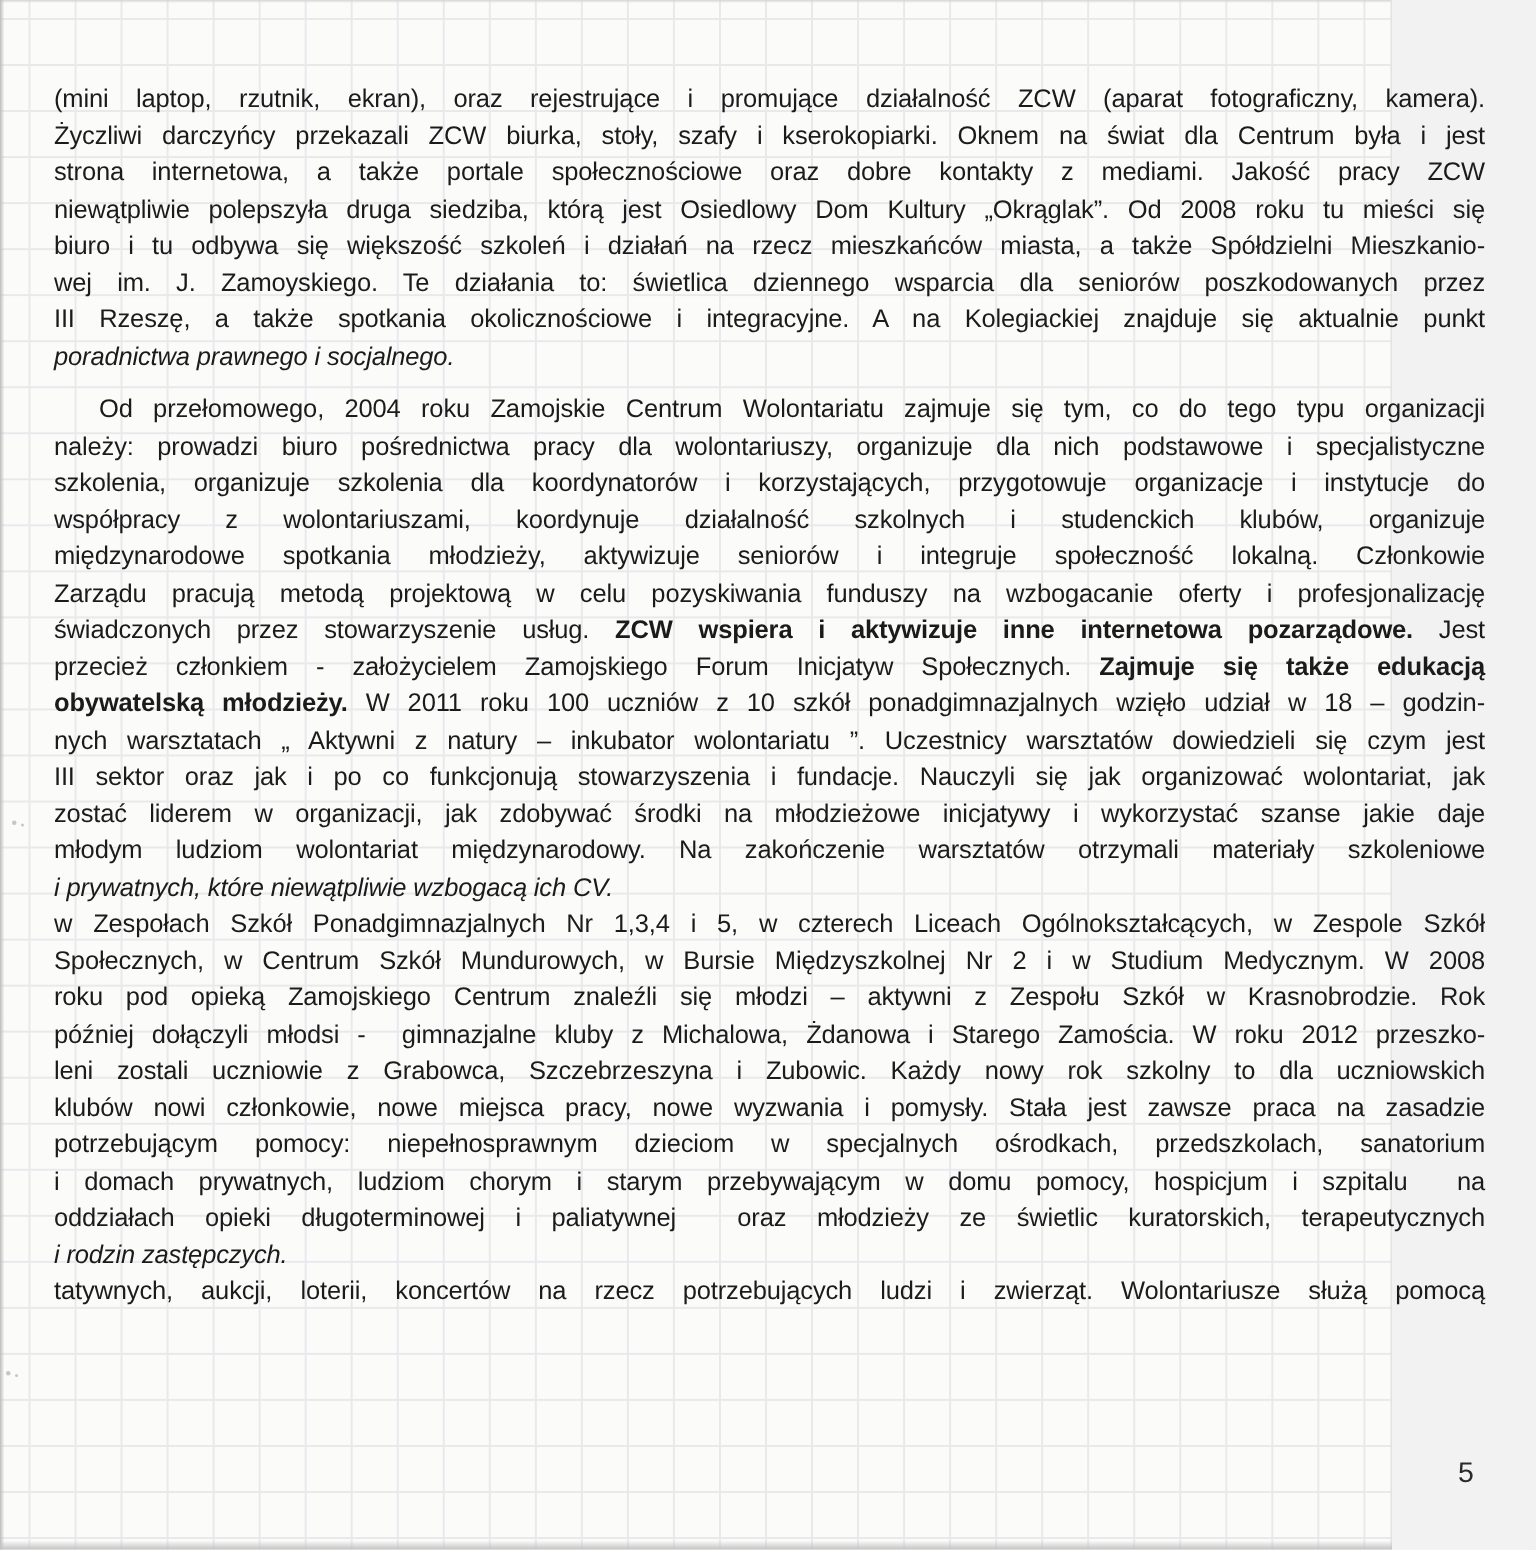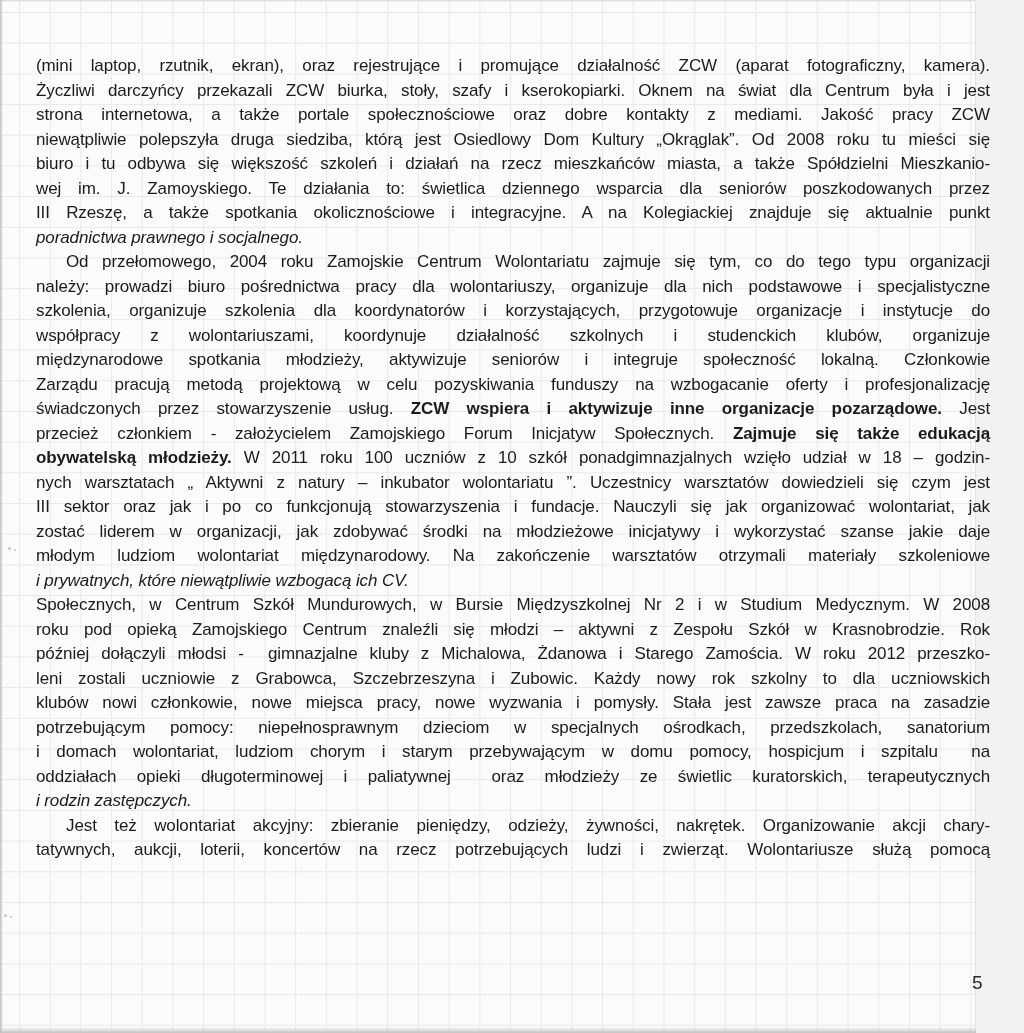--- a/index.html
+++ b/index.html
@@ -4,27 +4,28 @@
 <style>
   html, body {
     margin: 0; padding: 0;
     width: 1024px; height: 1033px;
     overflow: hidden;
     background: #f2f2f2;
     font-family: "Liberation Sans", "DejaVu Sans", sans-serif;
   }
   .page {
     position: absolute; left: 0; top: 0;
-    width: 976px; height: 1033px;
+    width: 904px; height: 1033px;
     background-color: #fbfbfa;
     background-image:
       linear-gradient(to right, #e9e9ec 1px, transparent 1px),
       linear-gradient(to bottom, #e9e9ec 1px, transparent 1px);
     background-size: 30.7px 30.7px;
     background-position: 19px 12px;
+    padding-left: 24px;
   }
   .edge-left   { position: absolute; left: 0; top: 0; width: 3px; height: 100%;
                  background: linear-gradient(to right, #bdbdbd, rgba(189,189,189,0)); }
   .edge-top    { position: absolute; left: 0; top: 0; width: 100%; height: 2px;
                  background: linear-gradient(to bottom, #d5d5d5, rgba(213,213,213,0)); }
   .edge-bottom { position: absolute; left: 0; bottom: 0; width: 100%; height: 6px;
                  background: linear-gradient(to top, #c3c3c3, rgba(195,195,195,0)); }
   .edge-right  { position: absolute; right: 0; top: 0; width: 1px; height: 100%;
                  background: #e3e3e6; }
   .text-block {
@@ -33,21 +34,21 @@
     letter-spacing: -0.1px;
     color: #1b1b1b;
   }
   .line {
     height: 24.5px;
     text-align: justify;
     text-align-last: justify;
     white-space: pre-wrap;
   }
   .line.lastline { text-align-last: left; font-style: italic; }
-  .line.indent   { text-indent: 30px; }
+  .line.indent   { text-indent: 30px; margin-top: 11px; }
   .bold { font-weight: bold; }
   .page-number {
     position: absolute; left: 972px; top: 972px;
     font-size: 19px; color: #2a2a2a;
   }
   .speck { position: absolute; border-radius: 50%; background: #9a9a9a; opacity: 0.55; }
   .speck.s1 { left: 8px;  top: 547px; width: 3px; height: 3px; }
   .speck.s2 { left: 14px; top: 549px; width: 2px; height: 2px; }
   .speck.s3 { left: 4px;  top: 914px; width: 3px; height: 3px; }
   .speck.s4 { left: 10px; top: 916px; width: 2px; height: 2px; }
@@ -74,35 +75,35 @@
       <div class="line"><span>biuro i tu odbywa się większość szkoleń i działań na rzecz mieszkańców miasta, a także Spółdzielni Mieszkanio-</span></div>
       <div class="line"><span>wej im. J. Zamoyskiego. Te działania to: świetlica dziennego wsparcia dla seniorów poszkodowanych przez</span></div>
       <div class="line"><span>III Rzeszę, a także spotkania okolicznościowe i integracyjne. A na Kolegiackiej znajduje się aktualnie punkt</span></div>
       <div class="line lastline"><span>poradnictwa prawnego i socjalnego.</span></div>
       <div class="line indent"><span>Od przełomowego, 2004 roku Zamojskie Centrum Wolontariatu zajmuje się tym, co do tego typu organizacji</span></div>
       <div class="line"><span>należy: prowadzi biuro pośrednictwa pracy dla wolontariuszy, organizuje dla nich podstawowe i specjalistyczne</span></div>
       <div class="line"><span>szkolenia, organizuje szkolenia dla koordynatorów i korzystających, przygotowuje organizacje i instytucje do</span></div>
       <div class="line"><span>współpracy z wolontariuszami, koordynuje działalność szkolnych i studenckich klubów, organizuje</span></div>
       <div class="line"><span>międzynarodowe spotkania młodzieży, aktywizuje seniorów i integruje społeczność lokalną. Członkowie</span></div>
       <div class="line"><span>Zarządu pracują metodą projektową w celu pozyskiwania funduszy na wzbogacanie oferty i profesjonalizację</span></div>
-      <div class="line"><span>świadczonych przez stowarzyszenie usług. </span><span class="bold">ZCW wspiera i aktywizuje inne organizacje pozarządowe.</span><span> Jest</span></div>
+      <div class="line"><span>świadczonych przez stowarzyszenie usług. </span><span class="bold">ZCW wspiera i aktywizuje inne internetowa pozarządowe.</span><span> Jest</span></div>
       <div class="line"><span>przecież członkiem - założycielem Zamojskiego Forum Inicjatyw Społecznych. </span><span class="bold">Zajmuje się także edukacją</span></div>
       <div class="line"><span class="bold">obywatelską młodzieży.</span><span> W 2011 roku 100 uczniów z 10 szkół ponadgimnazjalnych wzięło udział w 18 – godzin-</span></div>
       <div class="line"><span>nych warsztatach „ Aktywni z natury – inkubator wolontariatu ”. Uczestnicy warsztatów dowiedzieli się czym jest</span></div>
       <div class="line"><span>III sektor oraz jak i po co funkcjonują stowarzyszenia i fundacje. Nauczyli się jak organizować wolontariat, jak</span></div>
       <div class="line"><span>zostać liderem w organizacji, jak zdobywać środki na młodzieżowe inicjatywy i wykorzystać szanse jakie daje</span></div>
       <div class="line"><span>młodym ludziom wolontariat międzynarodowy. Na zakończenie warsztatów otrzymali materiały szkoleniowe</span></div>
       <div class="line lastline"><span>i prywatnych, które niewątpliwie wzbogacą ich CV.</span></div>
+      <div class="line"><span>w Zespołach Szkół Ponadgimnazjalnych Nr 1,3,4 i 5, w czterech Liceach Ogólnokształcących, w Zespole Szkół</span></div>
       <div class="line"><span>Społecznych, w Centrum Szkół Mundurowych, w Bursie Międzyszkolnej Nr 2 i w Studium Medycznym. W 2008</span></div>
       <div class="line"><span>roku pod opieką Zamojskiego Centrum znaleźli się młodzi – aktywni z Zespołu Szkół w Krasnobrodzie. Rok</span></div>
       <div class="line"><span>później dołączyli młodsi -  gimnazjalne kluby z Michalowa, Żdanowa i Starego Zamościa. W roku 2012 przeszko-</span></div>
       <div class="line"><span>leni zostali uczniowie z Grabowca, Szczebrzeszyna i Zubowic. Każdy nowy rok szkolny to dla uczniowskich</span></div>
       <div class="line"><span>klubów nowi członkowie, nowe miejsca pracy, nowe wyzwania i pomysły. Stała jest zawsze praca na zasadzie</span></div>
       <div class="line"><span>potrzebującym pomocy: niepełnosprawnym dzieciom w specjalnych ośrodkach, przedszkolach, sanatorium</span></div>
-      <div class="line"><span>i domach wolontariat, ludziom chorym i starym przebywającym w domu pomocy, hospicjum i szpitalu  na</span></div>
+      <div class="line"><span>i domach prywatnych, ludziom chorym i starym przebywającym w domu pomocy, hospicjum i szpitalu  na</span></div>
       <div class="line"><span>oddziałach opieki długoterminowej i paliatywnej  oraz młodzieży ze świetlic kuratorskich, terapeutycznych</span></div>
       <div class="line lastline"><span>i rodzin zastępczych.</span></div>
-      <div class="line indent"><span>Jest też wolontariat akcyjny: zbieranie pieniędzy, odzieży, żywności, nakrętek. Organizowanie akcji chary-</span></div>
       <div class="line"><span>tatywnych, aukcji, loterii, koncertów na rzecz potrzebujących ludzi i zwierząt. Wolontariusze służą pomocą</span></div>
     </div>
 
   <div class="page-number">5</div>
 </div>
 
 </body></html>

